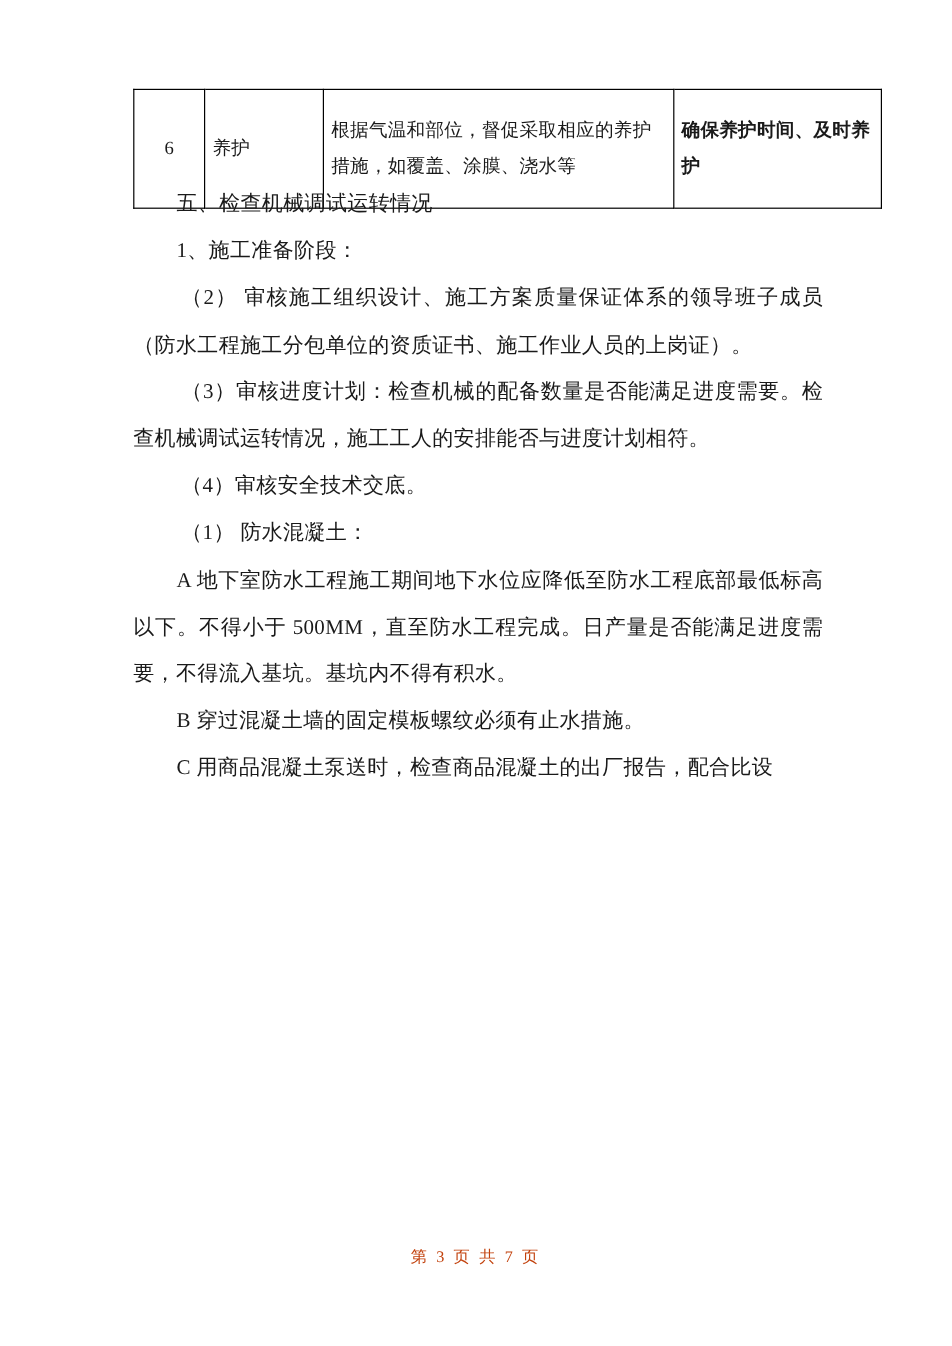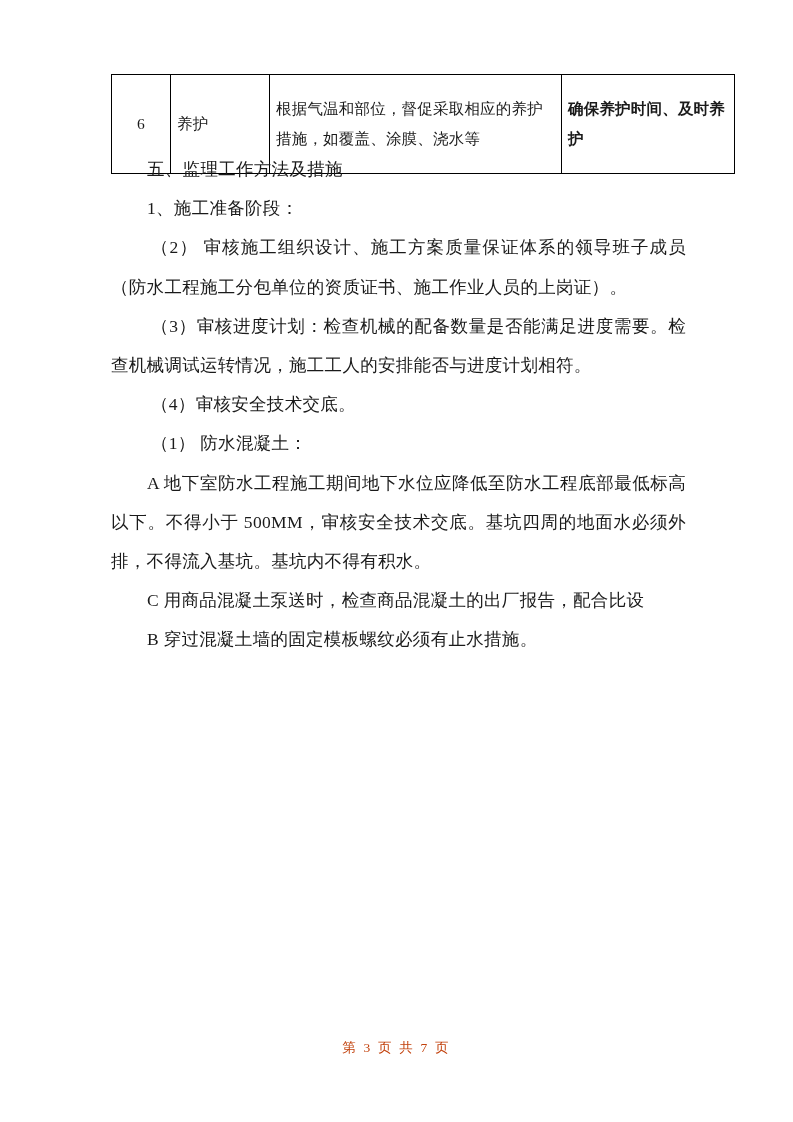--- a/index.html
+++ b/index.html
@@ -82,28 +82,28 @@
       <tr>
         <td class="col-idx">6</td>
         <td class="col-name">养护</td>
         <td class="col-desc">根据气温和部位，督促采取相应的养护措施，如覆盖、涂膜、浇水等</td>
         <td class="col-req">确保养护时间、及时养护</td>
       </tr>
     </tbody>
   </table>
 
   <div class="body-text">
-    <p class="para ind-1">五、监理工作方法及措施</p>
+    <p class="para ind-1">五、检查机械调试运转情况</p>
     <p class="para ind-1">1、施工准备阶段：</p>
     <p class="para ind-2">（2） 审核施工组织设计、施工方案质量保证体系的领导班子成员（防水工程施工分包单位的资质证书、施工作业人员的上岗证）。</p>
     <p class="para ind-2">（3）审核进度计划：检查机械的配备数量是否能满足进度需要。检查机械调试运转情况，施工工人的安排能否与进度计划相符。</p>
     <p class="para ind-2">（4）审核安全技术交底。</p>
     <p class="para ind-2">（1） 防水混凝土：</p>
-    <p class="para ind-1">A 地下室防水工程施工期间地下水位应降低至防水工程底部最低标高以下。不得小于 500MM，审核安全技术交底。基坑四周的地面水必须外排，不得流入基坑。基坑内不得有积水。</p>
+    <p class="para ind-1">A 地下室防水工程施工期间地下水位应降低至防水工程底部最低标高以下。不得小于 500MM，直至防水工程完成。日产量是否能满足进度需要，不得流入基坑。基坑内不得有积水。</p>
+    <p class="para ind-1">B 穿过混凝土墙的固定模板螺纹必须有止水措施。</p>
     <p class="para ind-1">C 用商品混凝土泵送时，检查商品混凝土的出厂报告，配合比设</p>
-    <p class="para ind-1">B 穿过混凝土墙的固定模板螺纹必须有止水措施。</p>
   </div>
 
   <div class="footer">
     <span>第 3 页 共 7 页</span>
   </div>
 
 </div>
 
 </body></html>

